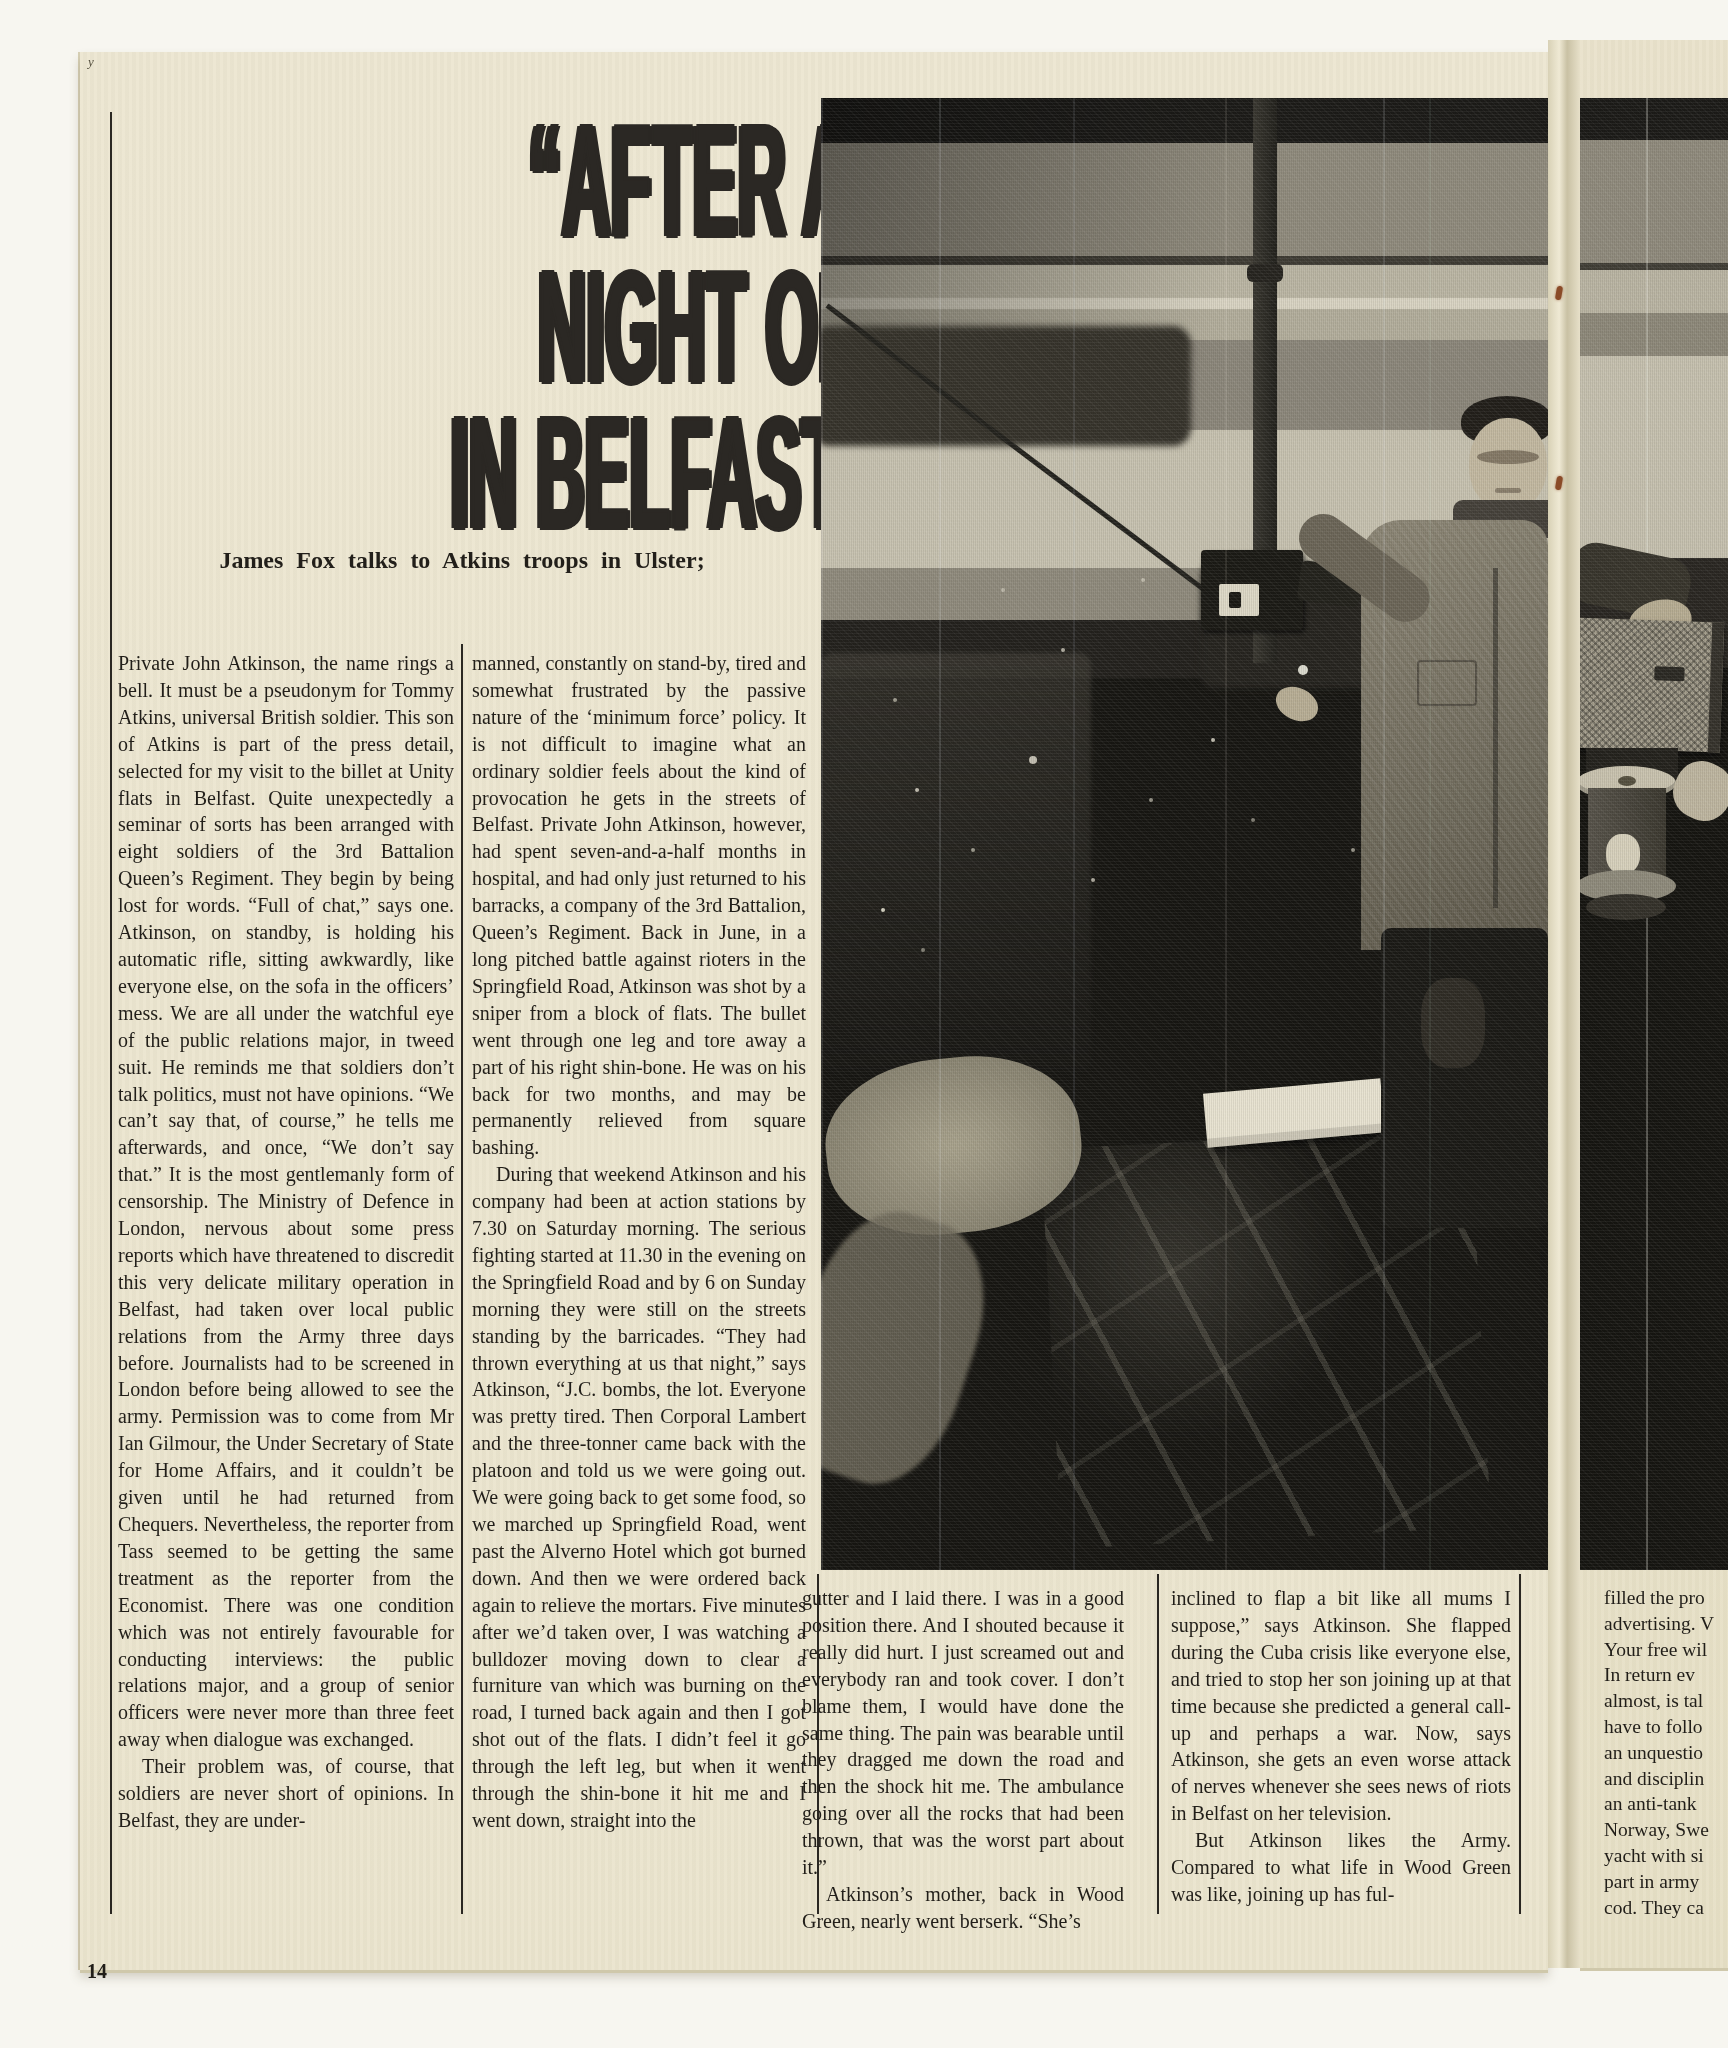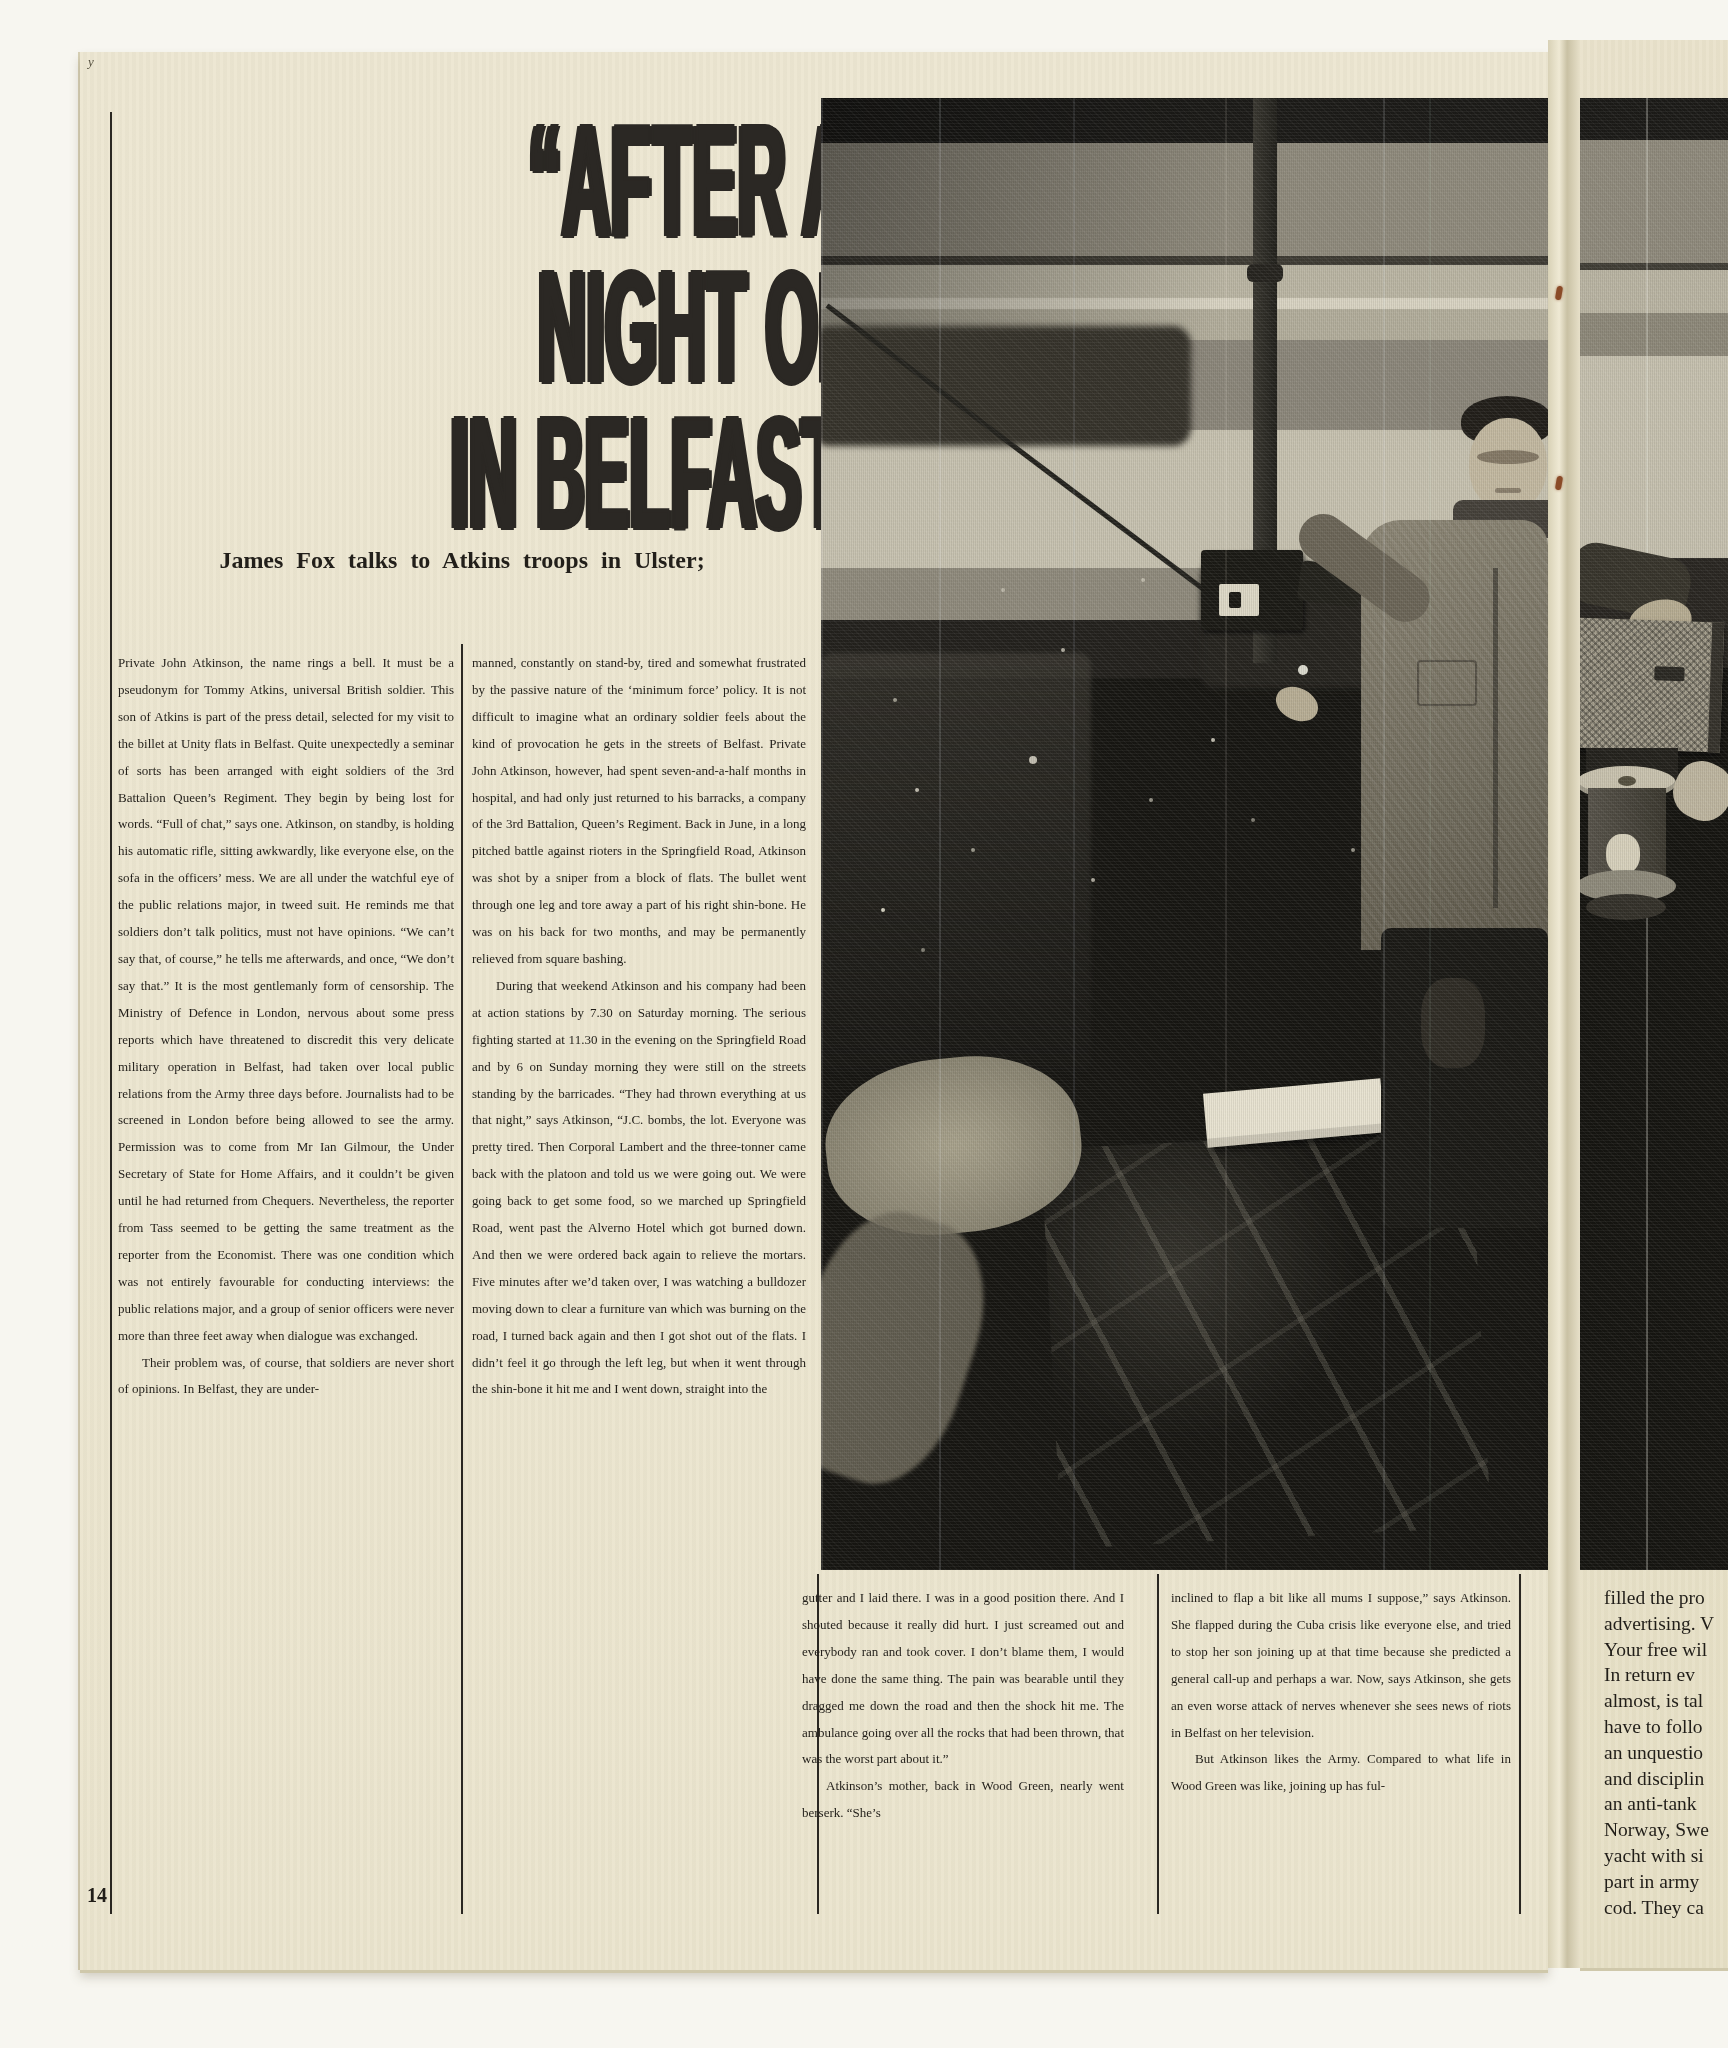--- a/index.html
+++ b/index.html
@@ -58,30 +58,30 @@
     -webkit-text-stroke:4px #2b2824;
     text-shadow:4px 0 0 #2b2824,-4px 0 0 #2b2824,8px 0 0 #2b2824,-8px 0 0 #2b2824;
   }
 
   
   .byline{position:absolute;left:30px;top:492px;width:704px;text-align:center;color:#221f1a;}
   .byline-line{font-size:24px;line-height:32px;font-weight:700;word-spacing:7px;}
   .byline .it{}
 
   
-  .col{position:absolute;color:#211e19;font-size:13px;line-height:26.9px;text-align:justify;}
+  .col{position:absolute;color:#211e19;font-size:20px;line-height:26.9px;text-align:justify;}
   .col p{margin:0;}
   .col p + p{text-indent:24px;}
   .col-1{left:38px;top:598px;width:336px;height:1292px;overflow:hidden;}
   .col-2{left:392px;top:598px;width:334px;height:1292px;overflow:hidden;}
   .col-3{left:722px;top:1533px;width:322px;height:356px;overflow:hidden;}
   .col-4{left:1091px;top:1533px;width:340px;height:356px;overflow:hidden;}
   .col-5{left:24px;top:1545px;width:124px;height:346px;overflow:hidden;color:#211e19;font-size:19.5px;}
   .frag-line{white-space:nowrap;line-height:25.8px;}
-  .page-number{position:absolute;left:7px;top:1832px;font-size:20px;font-weight:700;color:#211e19;}
+  .page-number{position:absolute;left:7px;top:1908px;font-size:20px;font-weight:700;color:#211e19;}
 
   
   .photo{
     position:absolute;left:741px;top:46px;width:727px;height:1472px;margin:0;
     overflow:hidden;
     background:
       linear-gradient(#1c1b18 0 45px,#8f8a7c 45px 158px,#3f3c34 158px 167px,#bab5a3 167px 200px,#d8d3c2 200px 211px,#b2ad9b 211px 242px,#8b867a 242px 332px,#c6c1af 332px 470px,#8f8a7c 470px 522px,#23211d 522px 580px,#171612 580px 100%);
   }
   .photo > div, .photo-next > div{position:absolute;}
   .photo-shade{left:0;top:0;width:727px;height:340px;background:linear-gradient(100deg,rgba(0,0,0,.38),rgba(0,0,0,0) 55%);}

